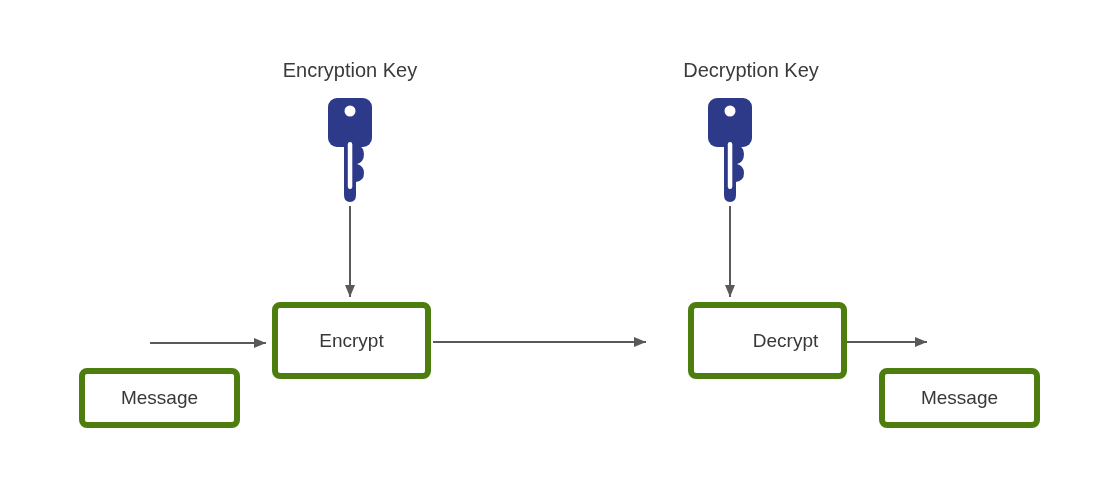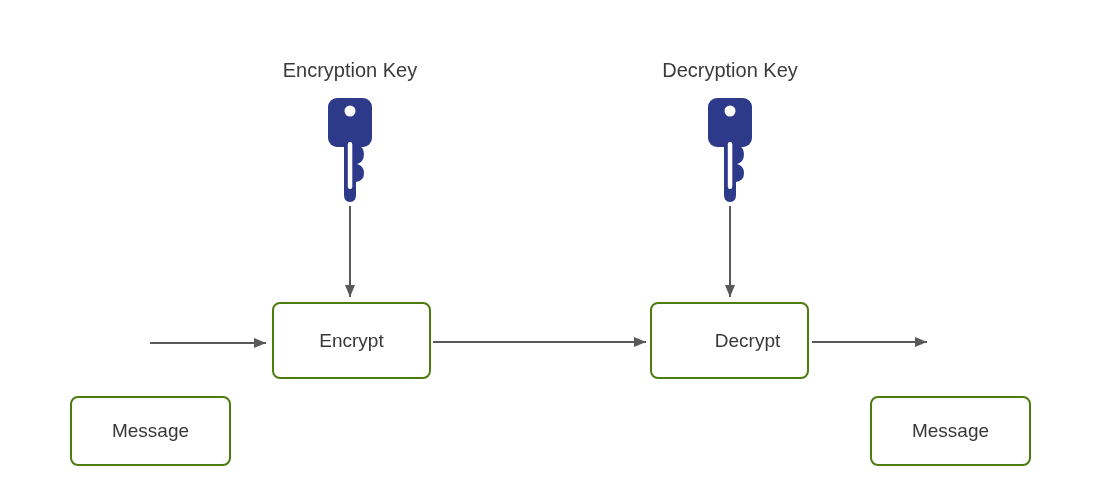--- a/index.html
+++ b/index.html
@@ -20,45 +20,45 @@
     position: absolute;
     width: 220px;
     top: 58px;
     text-align: center;
     font-size: 20px;
     color: #3a3a3a;
     line-height: 24px;
     white-space: nowrap;
   }
   .key-label.enc { left: 240px; }
-  .key-label.dec { left: 620px; }
+  .key-label.dec { left: 641px; }
   .key-icon {
     position: absolute;
     width: 46px;
     height: 110px;
     top: 97px;
   }
   .key-icon.enc { left: 327px; }
   .key-icon.dec { left: 707px; }
   .node {
     position: absolute;
     box-sizing: border-box;
     background: #ffffff;
-    border: 2px solid #4d7c0f;
+    border: 6px solid #4d7c0f;
     border-radius: 8px;
     display: flex;
     align-items: center;
     justify-content: center;
     font-size: 19px;
     color: #383838;
   }
   .node.process { width: 159px; height: 77px; top: 302px; }
   .node.encrypt { left: 272px; }
-  .node.decrypt { left: 650px; padding-left: 36px; }
-  .node.datum { width: 161px; height: 70px; top: 396px; }
+  .node.decrypt { left: 688px; padding-left: 36px; }
+  .node.datum { width: 161px; height: 60px; top: 368px; margin-left: 9px; }
   .node.msg-in  { left: 70px; }
   .node.cipher  { left: 460px; }
   .node.msg-out { left: 870px; }
 </style>
 </head>
 <body>
 
 <div class="canvas">
 
   <svg class="arrow-layer" viewBox="0 0 1100 484">

